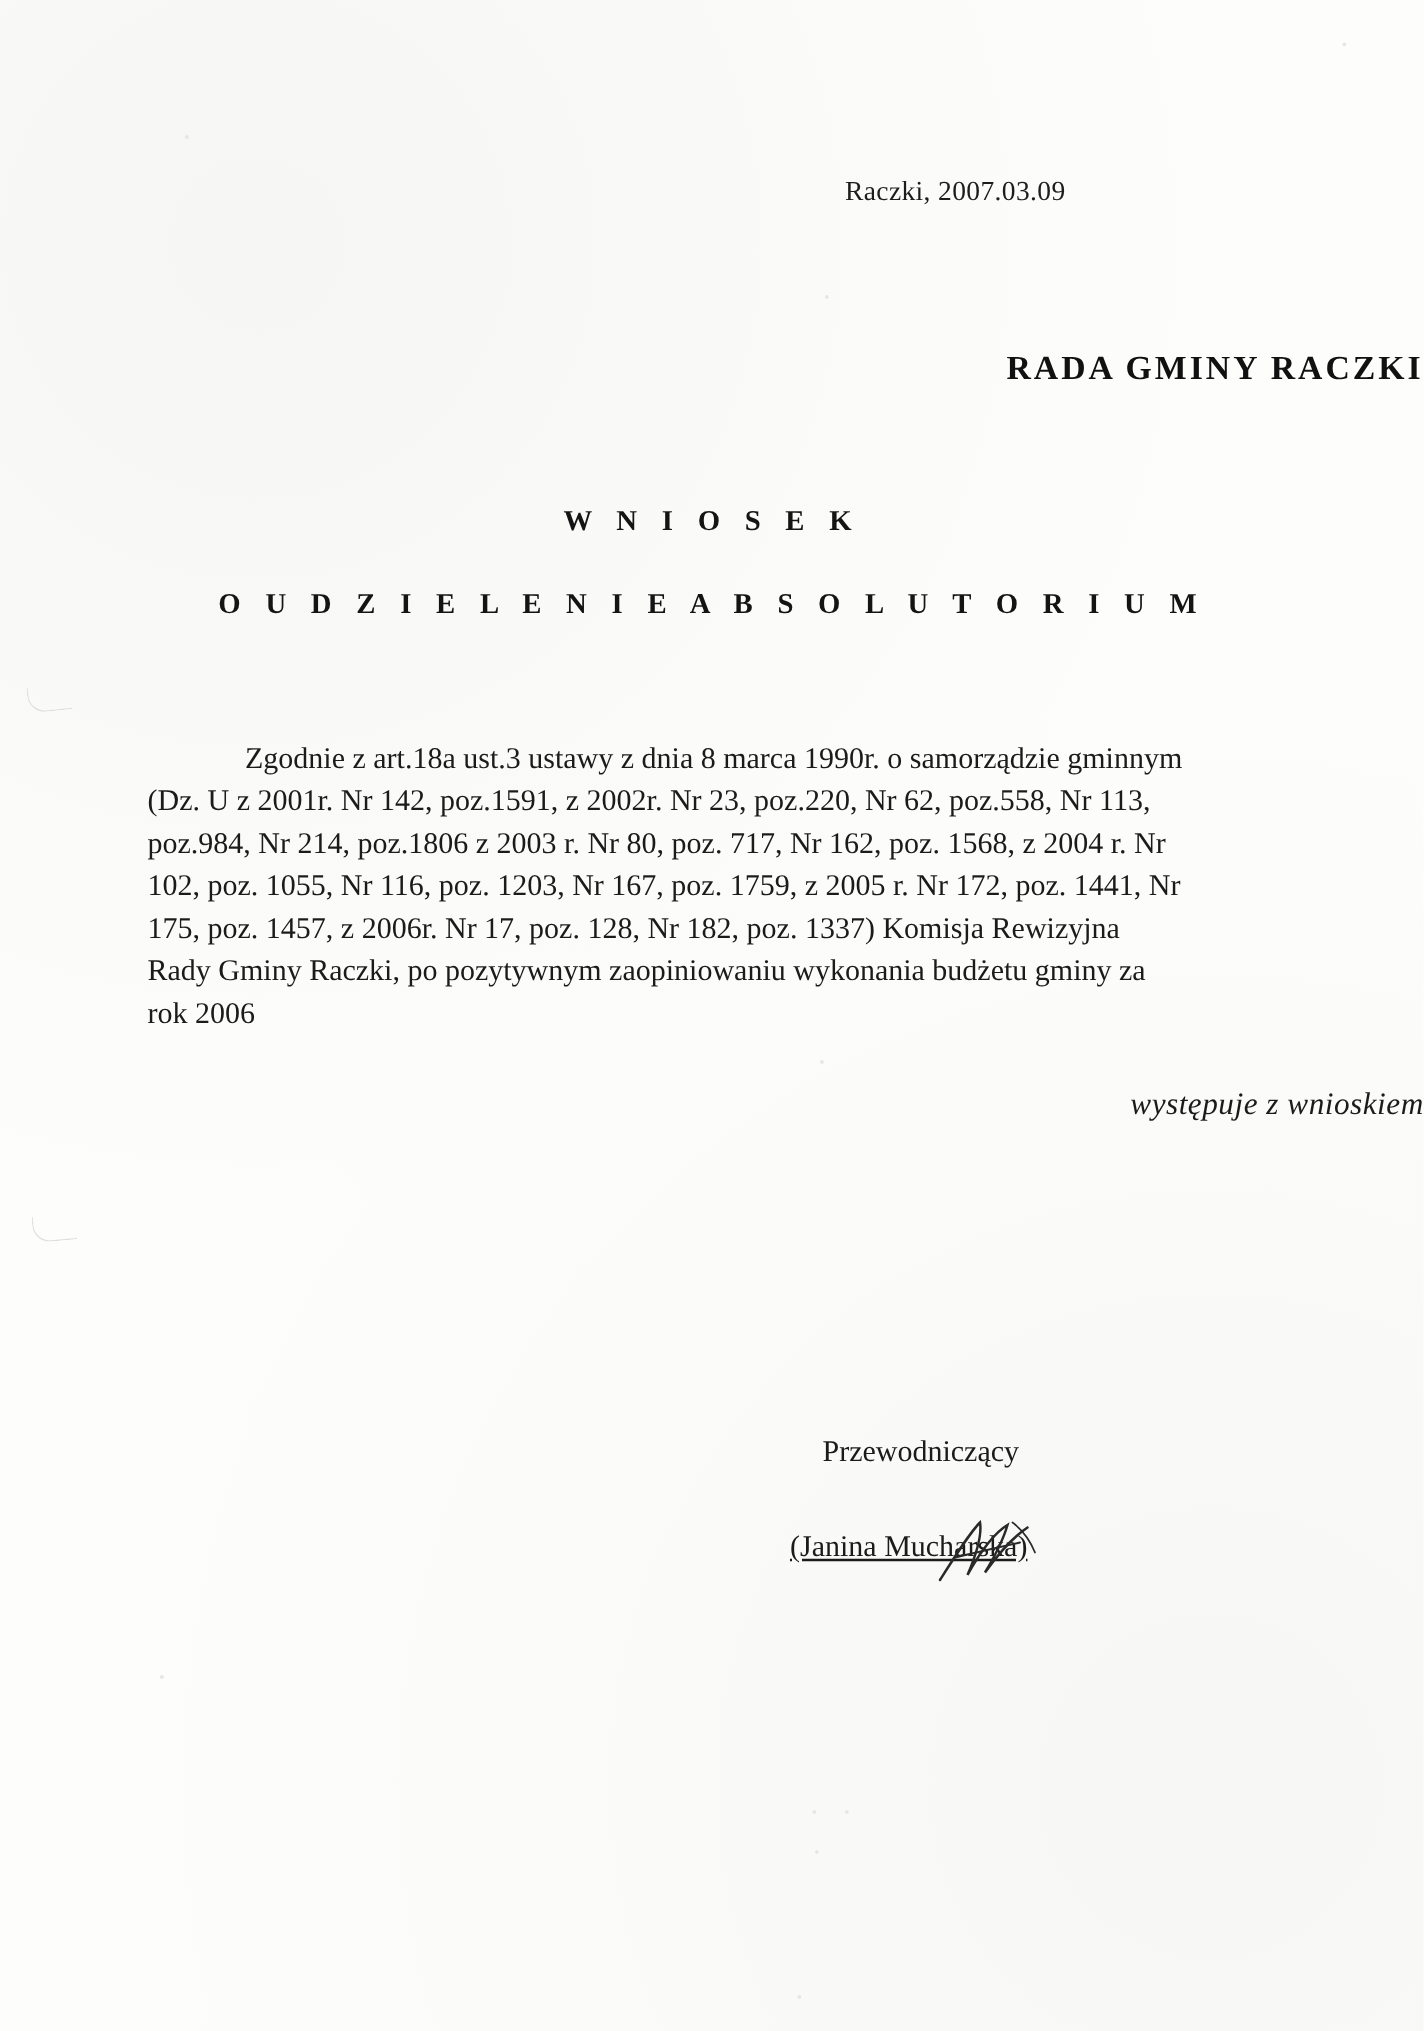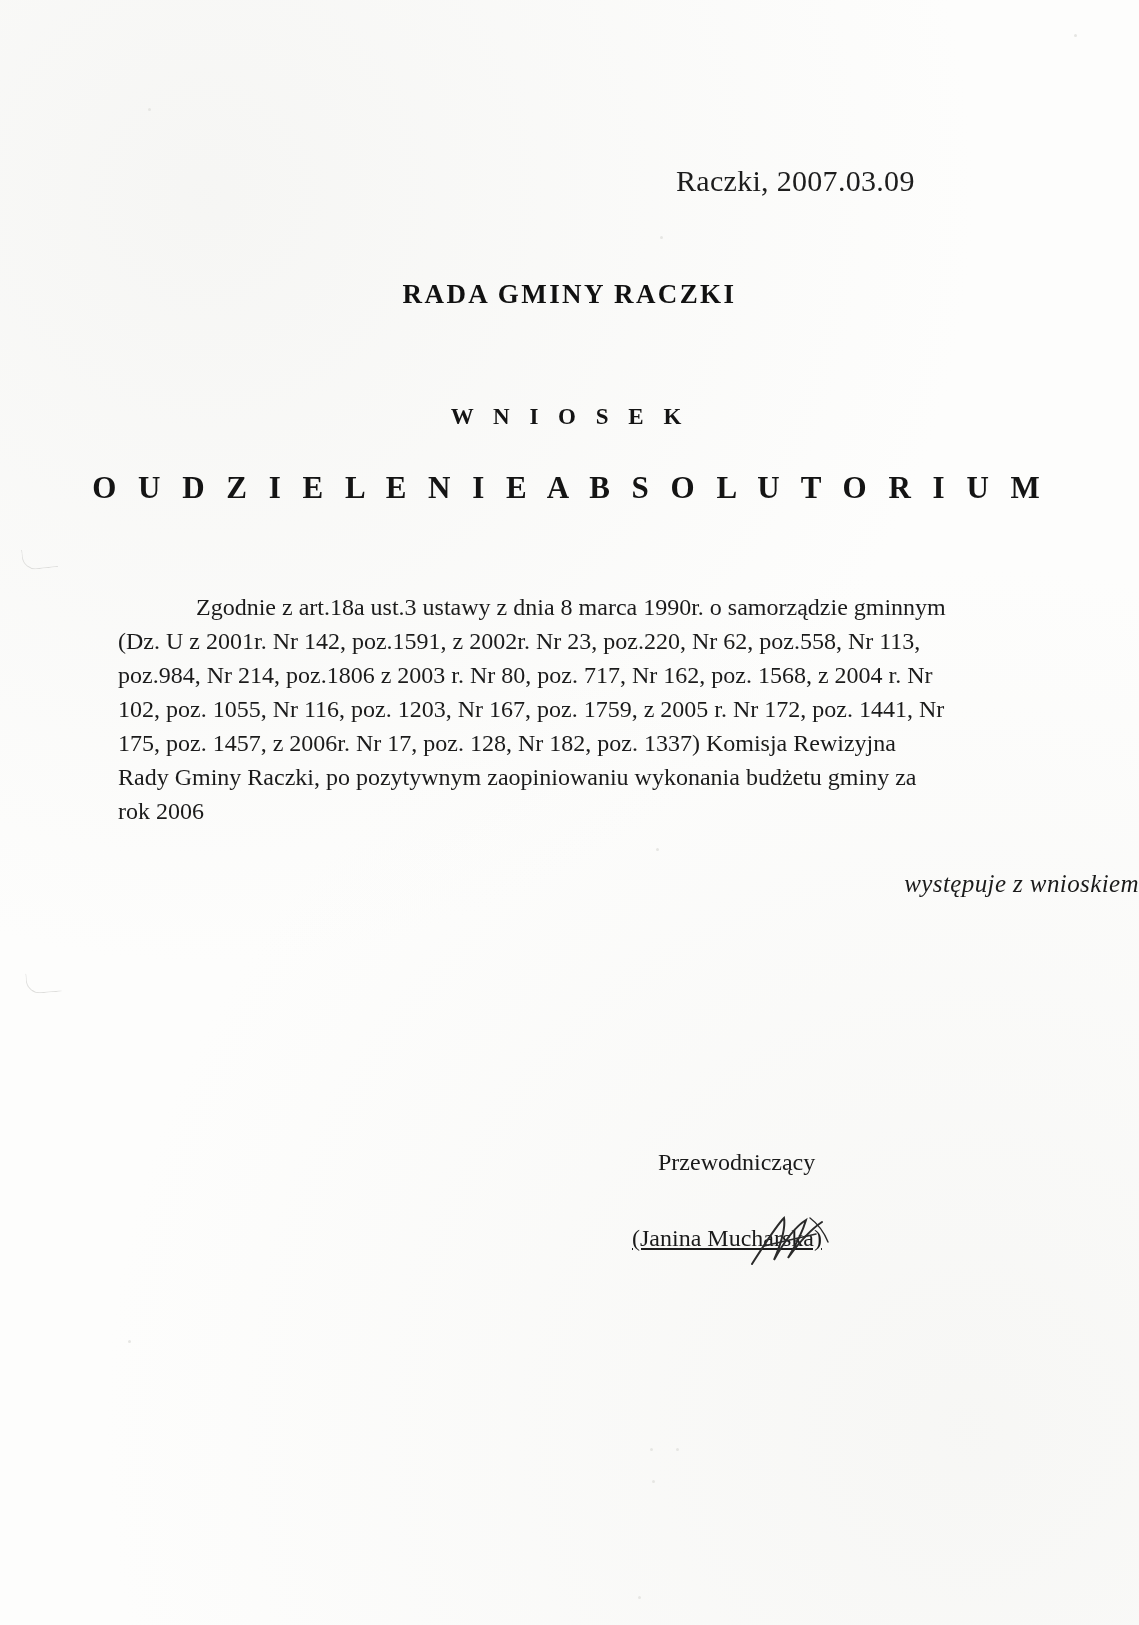--- a/index.html
+++ b/index.html
@@ -30,32 +30,32 @@
     position: absolute;
     left: 0;
     top: 0;
     width: 1139px;
     height: 1625px;
   }
 
   .date-line {
     position: absolute;
     left: 676px;
-    top: 164px;
-    font-size: 30px;
+    top: 140px;
+    font-size: 22px;
     letter-spacing: 0.3px;
     color: #1d1d1d;
   }
 
   .org-title {
     position: absolute;
     left: 0;
     right: 0;
     top: 279px;
-    text-align: center;
+    text-align: right;
     font-size: 27px;
     font-weight: bold;
     letter-spacing: 2.4px;
     color: #111;
   }
 
   .doc-kind {
     position: absolute;
     left: 0;
     right: 0;
@@ -66,21 +66,21 @@
     letter-spacing: 7px;
     color: #141414;
   }
 
   .doc-subject {
     position: absolute;
     left: 0;
     right: 0;
     top: 470px;
     text-align: center;
-    font-size: 31px;
+    font-size: 23px;
     font-weight: bold;
     letter-spacing: 7px;
     color: #141414;
   }
 
   .body-par {
     position: absolute;
     left: 118px;
     top: 590px;
     width: 830px;

